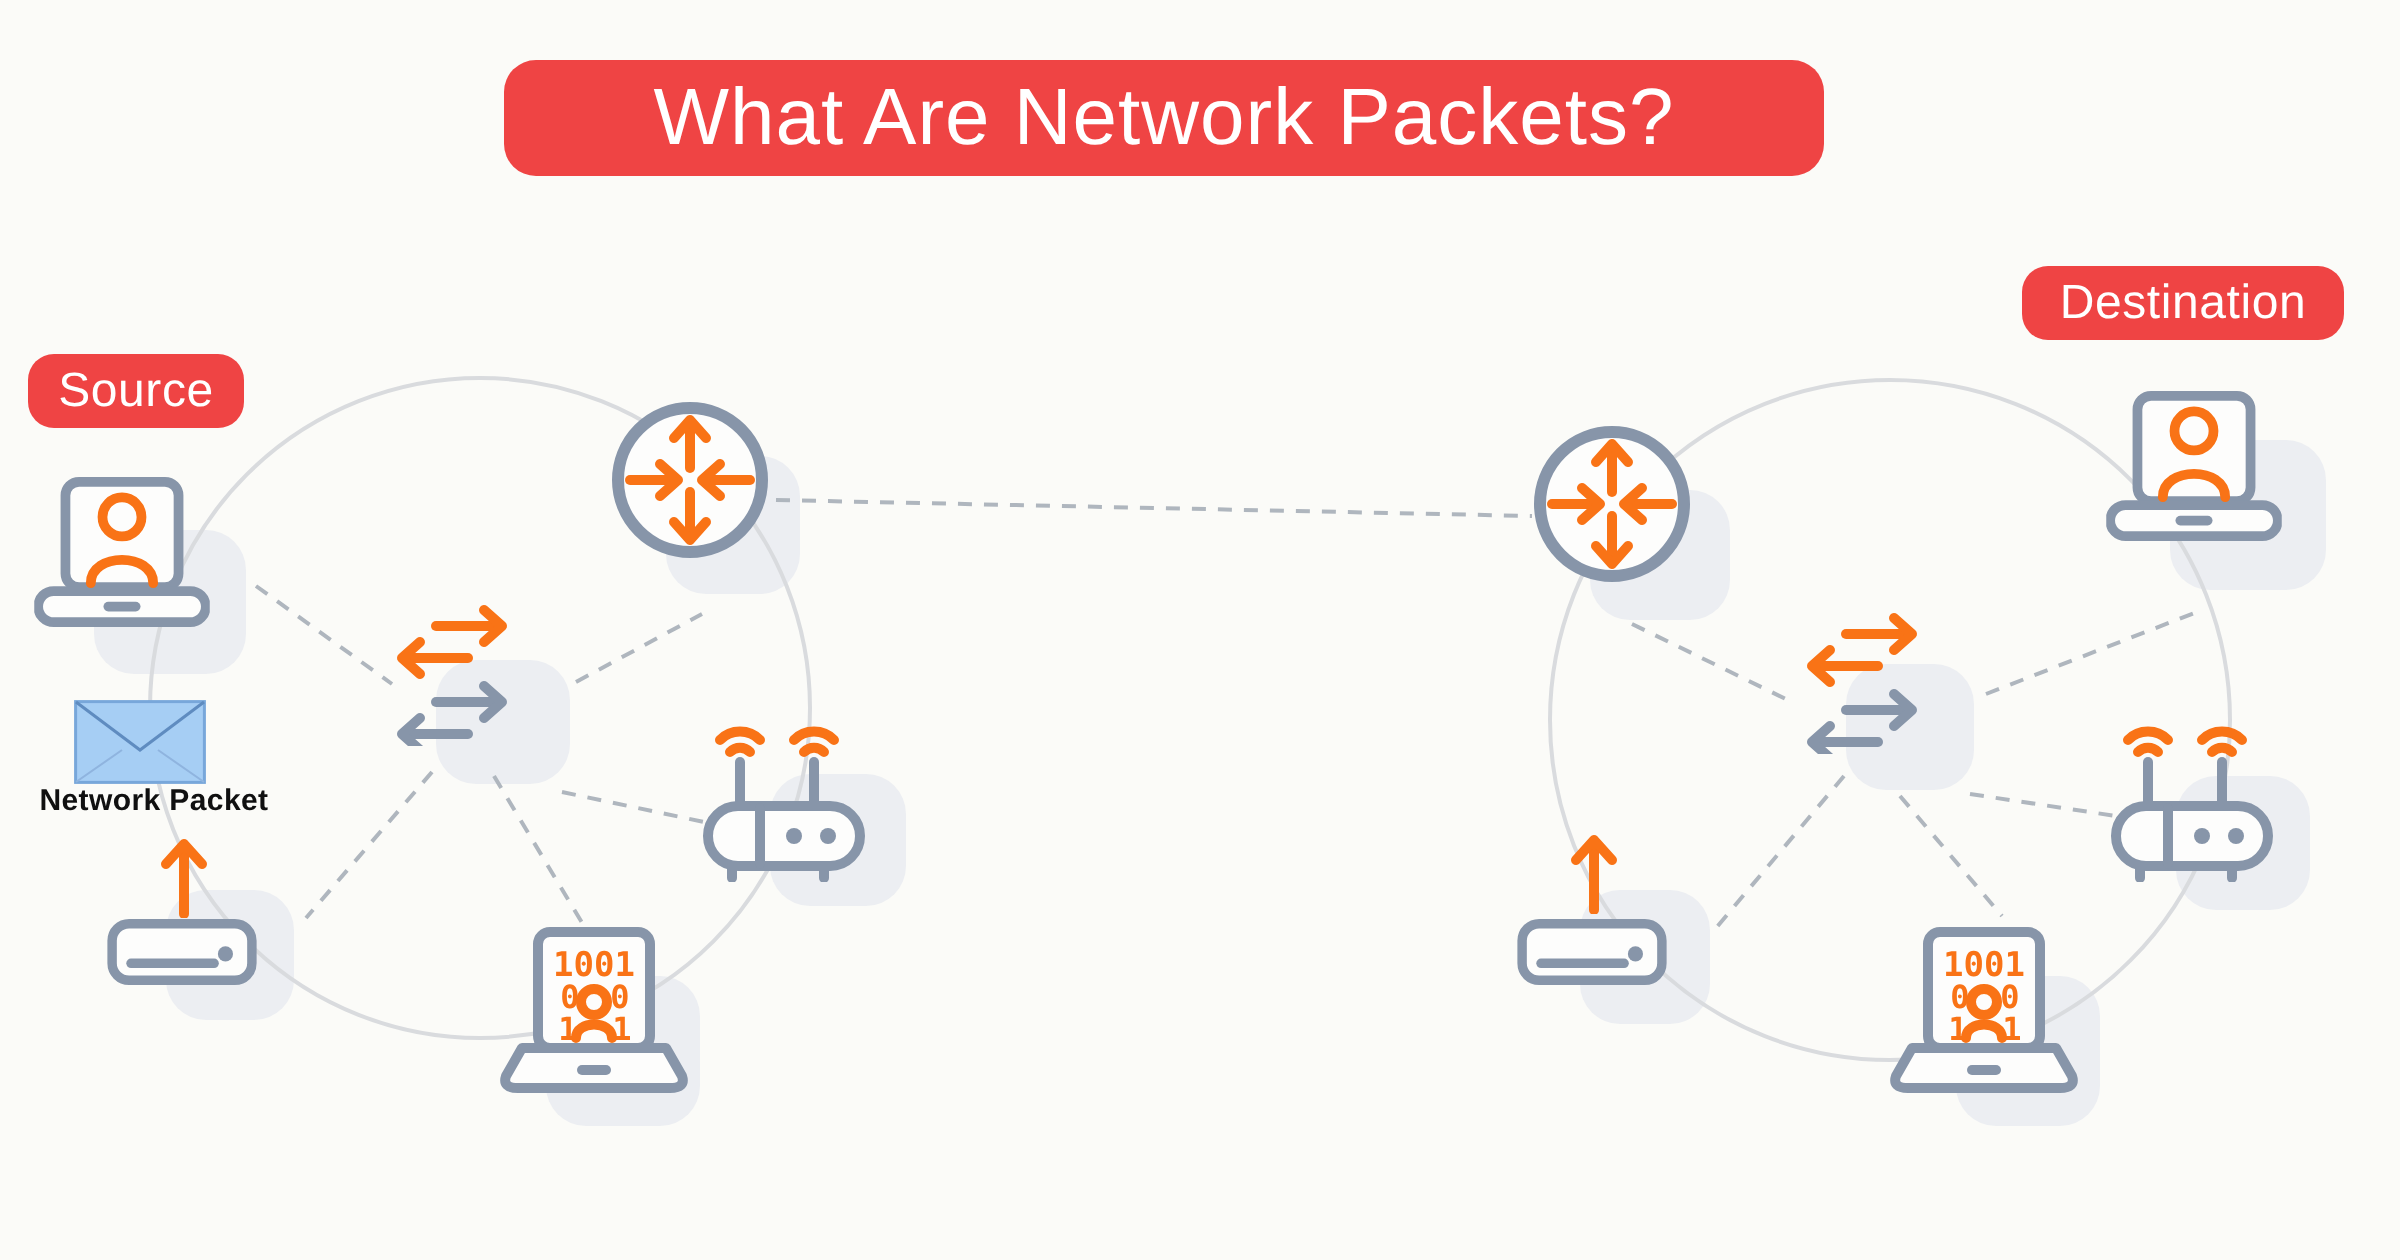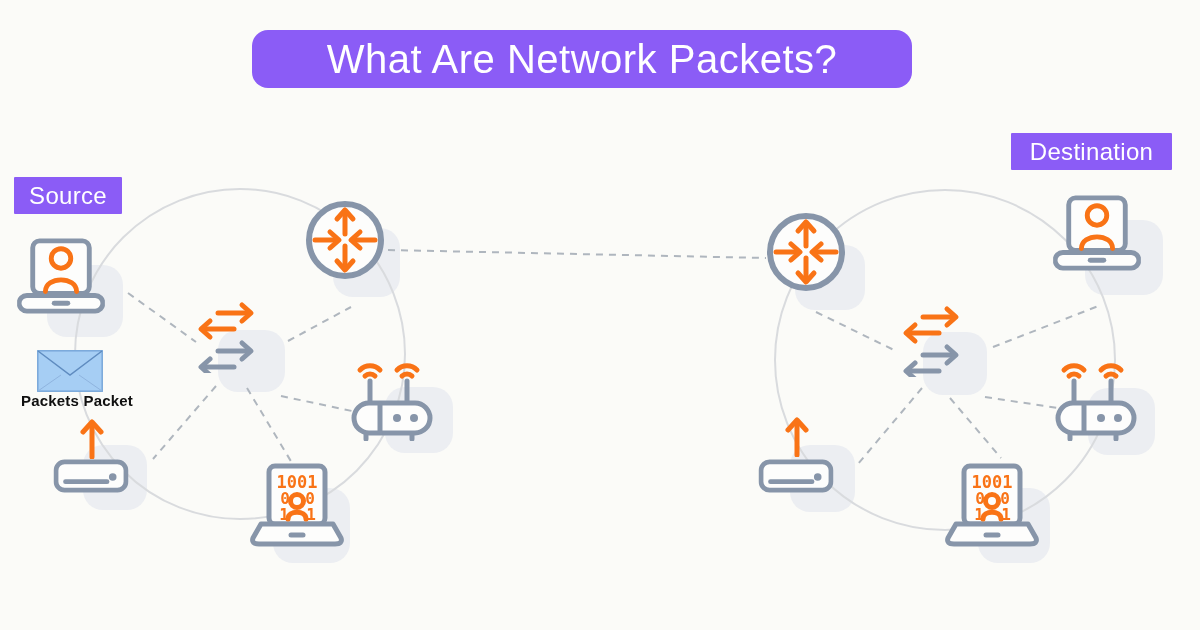--- a/index.html
+++ b/index.html
@@ -5,29 +5,29 @@
   html,body{margin:0;padding:0;}
   body{
     width:1200px;height:630px;
     background:#FBFBF8;
     font-family:"Liberation Sans", sans-serif;
     overflow:hidden;
   }
   #stage{position:relative;width:1200px;height:630px;background:#FBFBF8;}
   .abs{position:absolute;}
   .pill{
-    background:#8b5cf6;color:#fff;
+    background:#ef4444;color:#fff;
     display:flex;align-items:center;justify-content:center;
     box-sizing:border-box;
   }
   .title-pill{
     left:252px;top:30px;width:660px;height:58px;border-radius:16px;
     font-size:40px;font-weight:500;letter-spacing:.5px;
   }
-  .label-pill{height:37px;border-radius:1px;font-size:24px;font-weight:400;letter-spacing:.3px;}
+  .label-pill{height:37px;border-radius:13px;font-size:24px;font-weight:400;letter-spacing:.3px;}
   .src-pill{left:14px;top:177px;width:108px;text-align:right;}
   .dst-pill{left:1011px;top:133px;width:161px;}
   .shadow{
     background:#ECEEF2;border-radius:20px;
   }
   .packet-label{
     left:4px;top:392px;width:146px;text-align:center;
     font-size:15px;font-weight:bold;color:#101010;letter-spacing:.2px;
   }
   svg{display:block;overflow:visible;}
@@ -176,21 +176,21 @@
     </svg>
   <svg class="iconsvg" style="left:53px;top:459px" width="76" height="34" viewBox="0 0 80 36">
       <use href="#sym-modem"></use>
     </svg>
   <svg class="iconsvg" style="left:80px;top:413px" width="24" height="46" viewBox="0 0 24 46">
       <use href="#sym-up-arrow"></use>
     </svg>
   <svg class="iconsvg" style="left:37px;top:350px" width="66" height="42" viewBox="0 0 66 42">
       <use href="#sym-envelope"></use>
     </svg>
-  <div class="abs packet-label">Packets Packet</div>
+  <div class="abs packet-label">Network Packet</div>
 
   <svg class="iconsvg" style="left:764px;top:210px" width="84" height="84" viewBox="0 0 84 84">
       <use href="#sym-router"></use>
     </svg>
   <svg class="iconsvg" style="left:1053px;top:194px" width="88" height="78" viewBox="0 0 90 80">
       <use href="#sym-user-laptop"></use>
     </svg>
   <svg class="iconsvg" style="left:899px;top:305px" width="64" height="72" viewBox="0 0 64 72">
       <use href="#sym-switch"></use>
     </svg>

